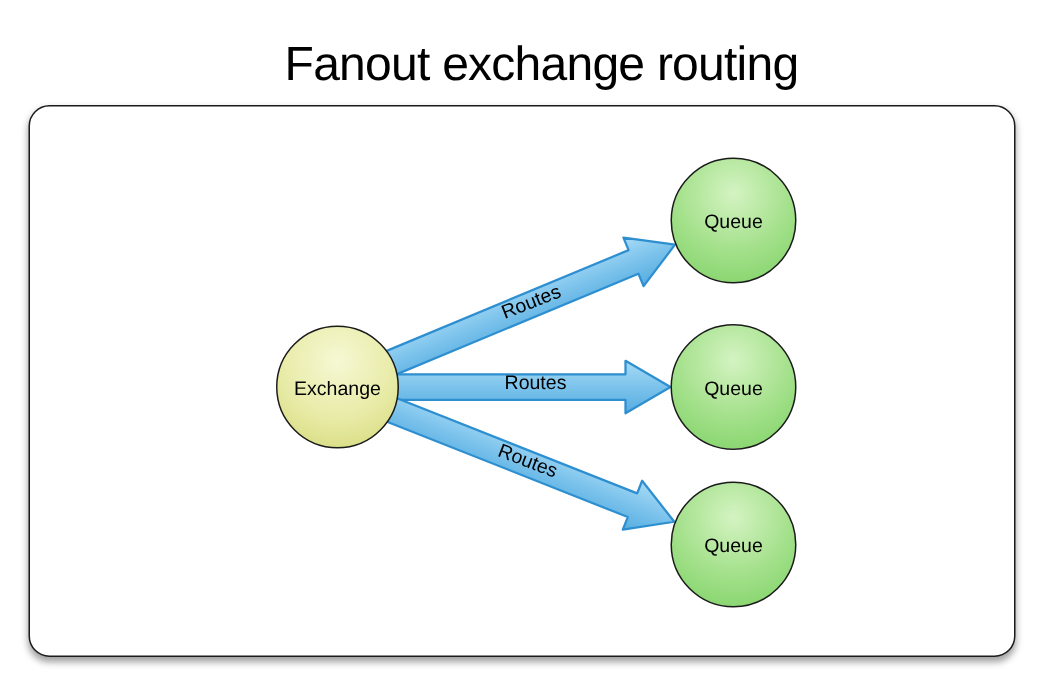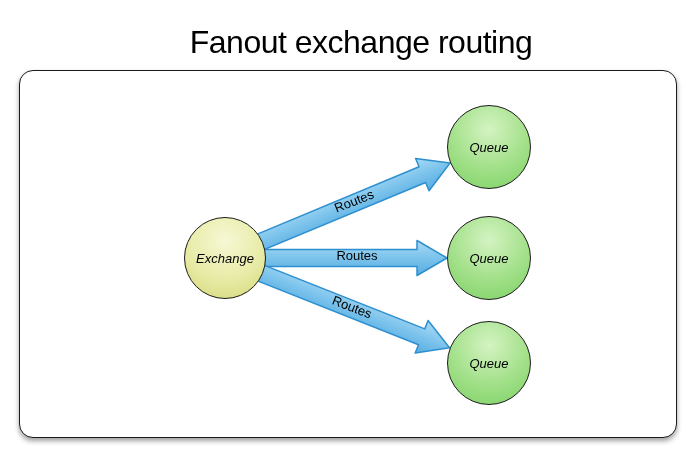--- a/index.html
+++ b/index.html
@@ -49,21 +49,20 @@
   .node {
     position: absolute;
     box-sizing: border-box;
     border: 1.5px solid #1b1b1b;
     border-radius: 50%;
     display: flex;
     align-items: center;
     justify-content: center;
     font-size: 13px;
     color: #000000;
-    font-style: italic;
   }
   .node-exchange {
     left: 164px;
     top: 146px;
     width: 82px;
     height: 82px;
     background: radial-gradient(circle at 50% 28%, #F6F8D4 0%, #E8EBA6 55%, #D3D878 100%);
   }
   .node-queue {
     width: 84px;

